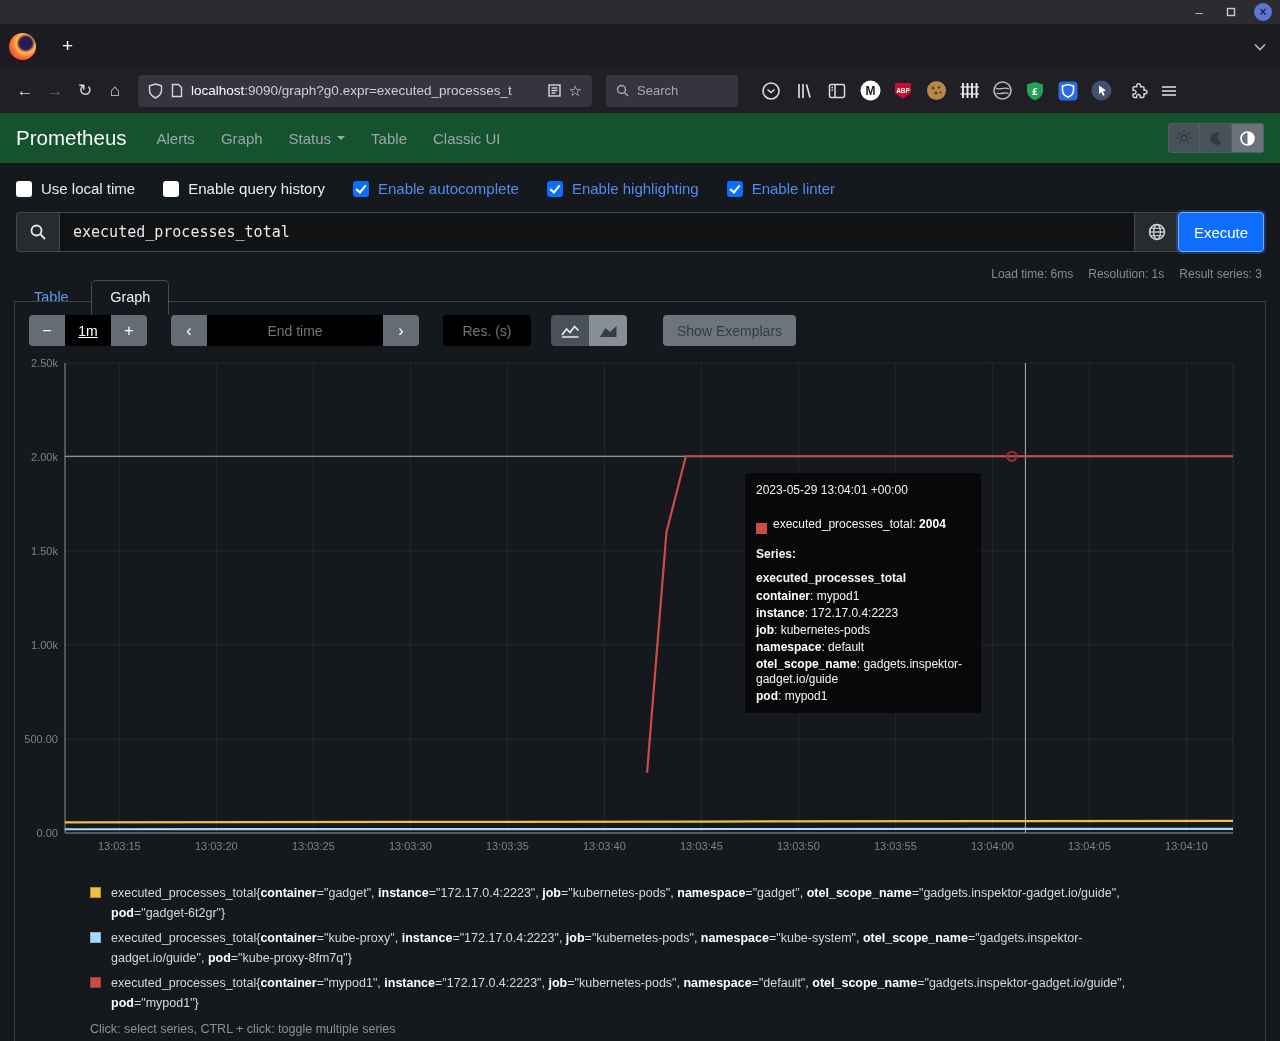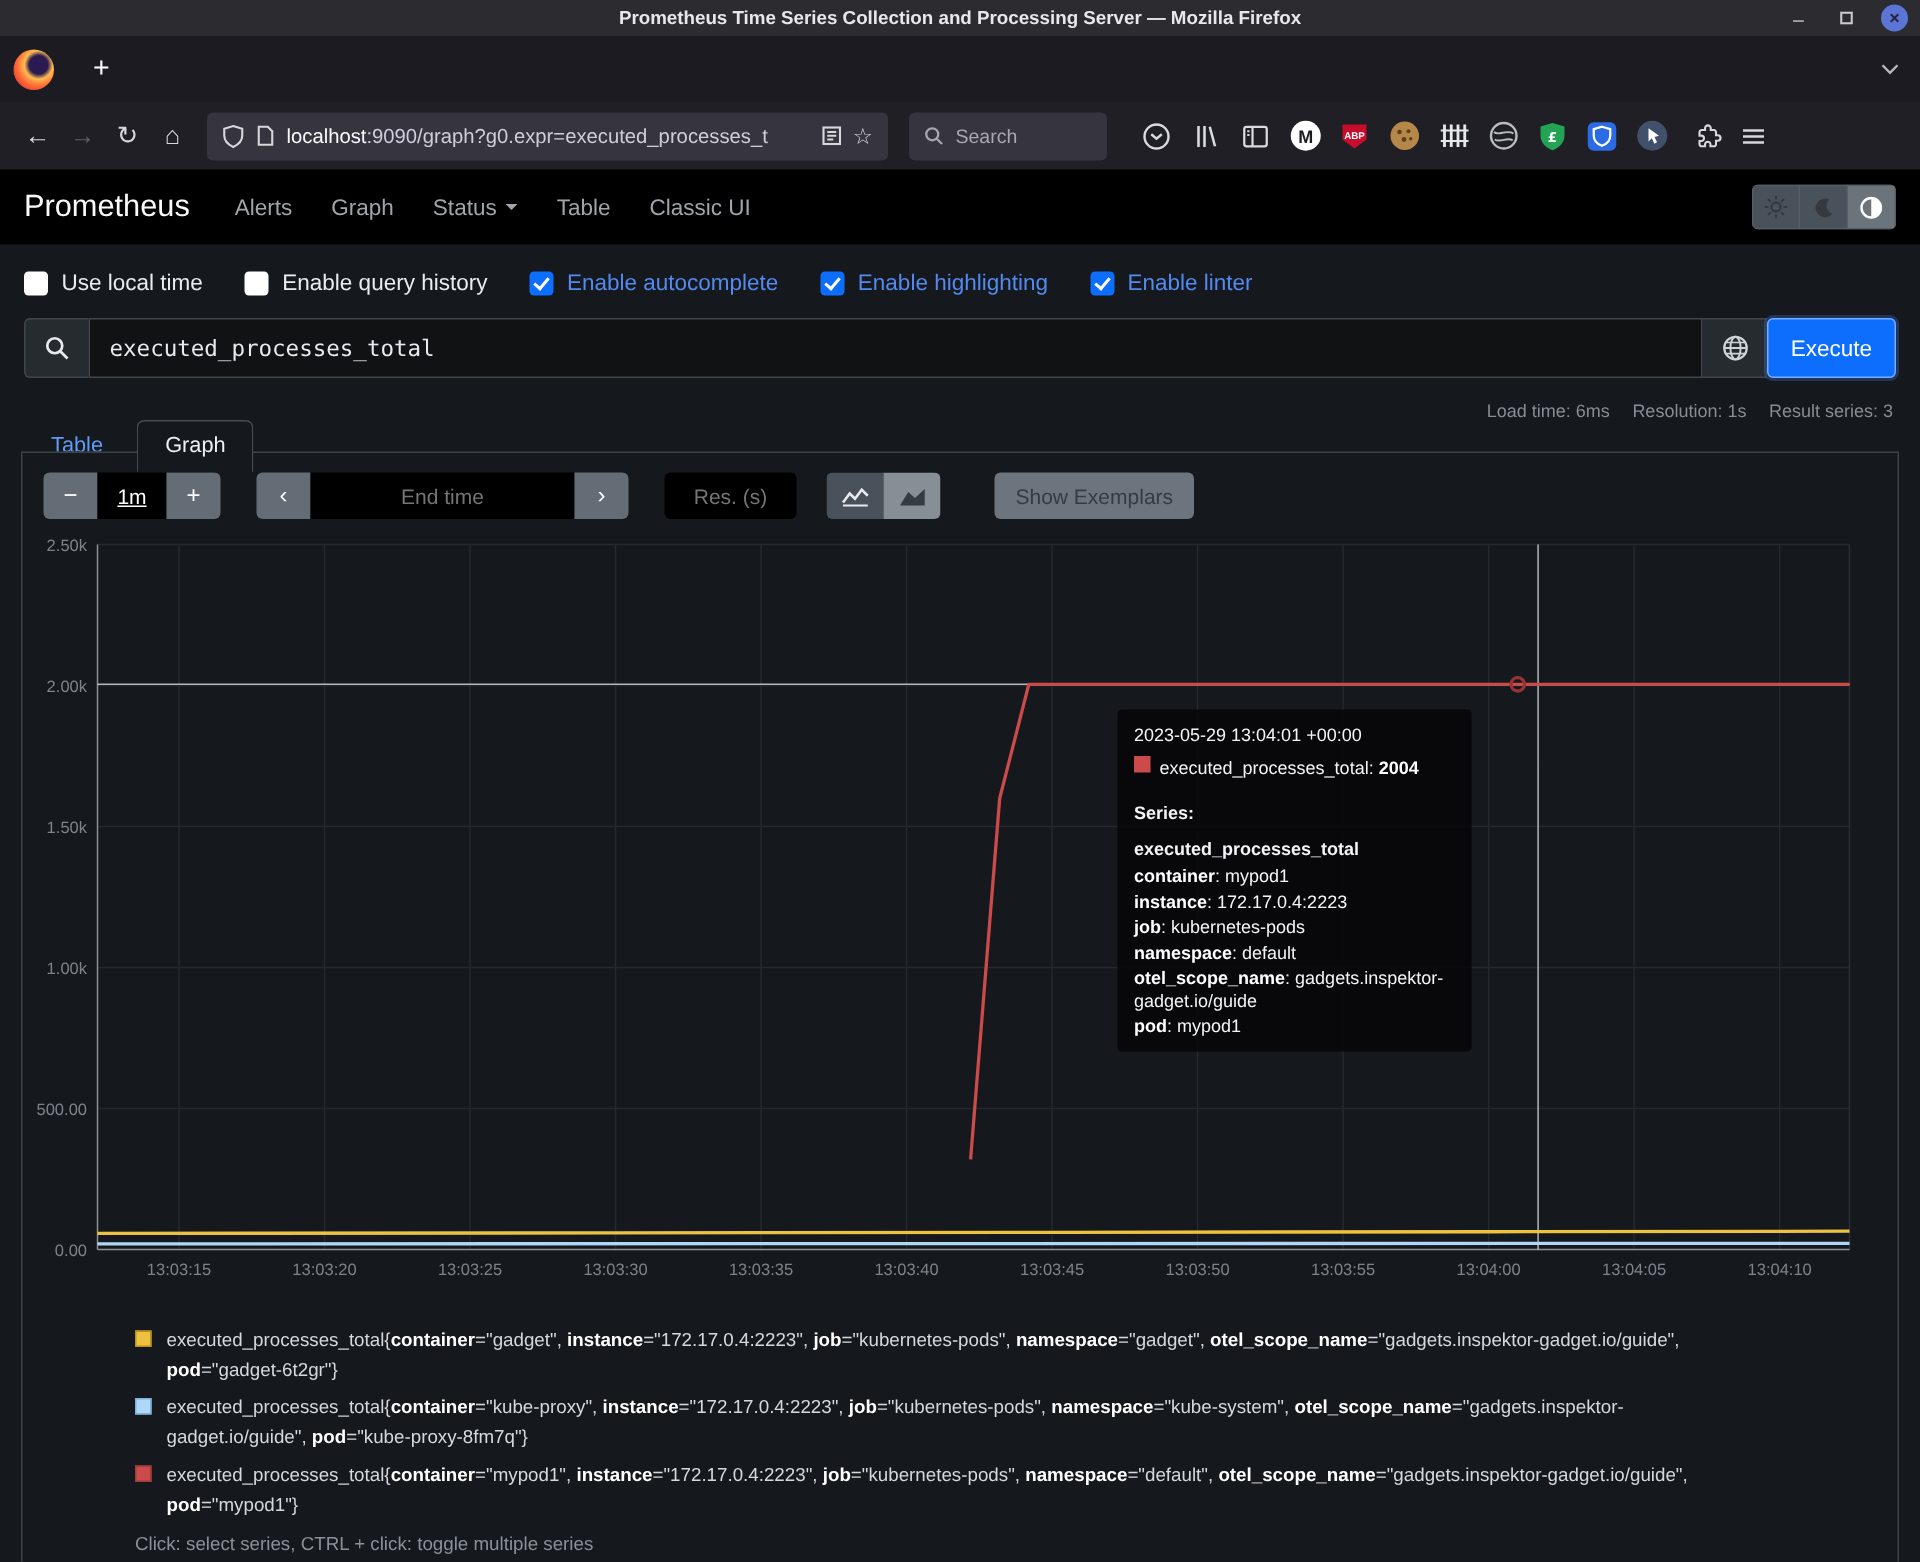--- a/index.html
+++ b/index.html
@@ -25,21 +25,21 @@
   .navbtn.dim{color:#5f5e68}
   .urlbar{width:454px;height:32px;background:#36353f;border-radius:4px;display:flex;align-items:center;gap:8px;padding:0 10px;margin-left:8px}
   .urltext{font-size:13.5px;color:#fbfbfe;white-space:nowrap;overflow:hidden;flex:1;position:relative}
   .urltext .path{color:#cfccdb}
   .urltext::after{content:"";position:absolute;right:0;top:0;bottom:0;width:30px;background:linear-gradient(90deg,rgba(54,53,63,0),#36353f)}
   .star{color:#d7d7dc;font-size:15px}
   .searchbar{width:132px;height:32px;background:#36353f;border-radius:4px;display:flex;align-items:center;gap:8px;padding:0 10px;margin-left:14px;color:#a9a6b5;font-size:13px}
   .exticons{display:flex;align-items:center;gap:11px;margin-left:22px}
   .xicon{width:22px;height:22px;display:flex;align-items:center;justify-content:center}
   
-  .promnav{height:50px;background:#000000;display:flex;align-items:center;padding:0 16px}
+  .promnav{height:50px;background:#14532d;display:flex;align-items:center;padding:0 16px}
   .brand{font-size:20.5px;color:#f8f9fa;margin-right:30px}
   .plink{font-size:15px;color:#9ea5ac;margin-right:26px;display:flex;align-items:center;gap:6px}
   .caret{width:0;height:0;border-left:4px solid transparent;border-right:4px solid transparent;border-top:4px solid #9ea5ac;display:inline-block}
   .themegrp{margin-left:auto;display:flex;border-radius:4px;overflow:hidden}
   .themebtn{width:32px;height:30px;background:#49525a;display:flex;align-items:center;justify-content:center;border:1px solid #565f67;border-left-width:0}
   .themebtn:first-child{border-left-width:1px}
   .themebtn.active{background:#6b737b}
   
   .optrow{display:flex;align-items:center;gap:28px;padding:17px 16px 0;font-size:15px;color:#e9edf1}
   .opt{display:flex;align-items:center;cursor:pointer}
@@ -69,37 +69,36 @@
   .dimtext{color:#9aa1a8}
   .resin{width:88px;height:31px;border-radius:4px;margin-left:24px}
   .typegrp{margin-left:20px;display:flex;border-radius:4px;overflow:hidden}
   .typebtn{width:38px;height:31px;display:flex;align-items:center;justify-content:center}
   .typebtn.line{background:#49525a}.typebtn.area{background:#868e96}
   .exemplars{margin-left:36px;height:31px;padding:0 14px;background:#6c757d;border:0;border-radius:4px;color:#343b42;font-size:14px}
   
   .chartwrap{position:relative;margin:11px -14px 0;height:500px}
   .tooltip{position:absolute;left:730px;top:116px;width:236px;background:rgba(8,8,10,.93);border-radius:3px;
     padding:9px 11px;font-size:12px;color:#f2f4f6;z-index:5;line-height:1.45}
-  .tooltip .vrow{display:flex;align-items:flex-start;gap:6px;margin-top:5px}
+  .tooltip .vrow{display:flex;align-items:flex-end;gap:6px;margin-top:17px}
   .tooltip .sw{width:11px;height:11px;flex:none}
   .tooltip .shead{font-weight:bold;margin-top:12px}
   .tooltip .smetric{font-weight:bold;margin-top:7px}
   .tooltip .lrow{line-height:1.28;margin-top:1.5px}
   .lk{font-weight:bold;color:#fff}
   
   .legend{margin:26px 80px 0 61px}
   .lrowi{display:flex;gap:10px;margin-bottom:5px;font-size:12.5px;color:#d4d9de;line-height:1.6;cursor:pointer}
   .lsw{width:11px;height:11px;border:1.5px solid;margin-top:4px;flex:none}
   .help{margin:9px 0 0 61px;font-size:12.5px;color:#8a9198}
 </style>
 </head>
 <body>
 
 <div class="titlebar">
-  <span class="wtitle">Prometheus Time Series Collection and Processing Server — Mozilla Firefox</span>
   <div class="winbtns">
     <span class="winbtn">–</span>
     <span class="winbtn">
       <svg width="10" height="10">
           <rect x="1.5" y="1.5" width="7" height="7" fill="none" stroke="#c9c9ce" stroke-width="1.4"></rect>
         </svg>
     </span>
     <span class="winbtn close">×</span>
   </div>
 </div>

